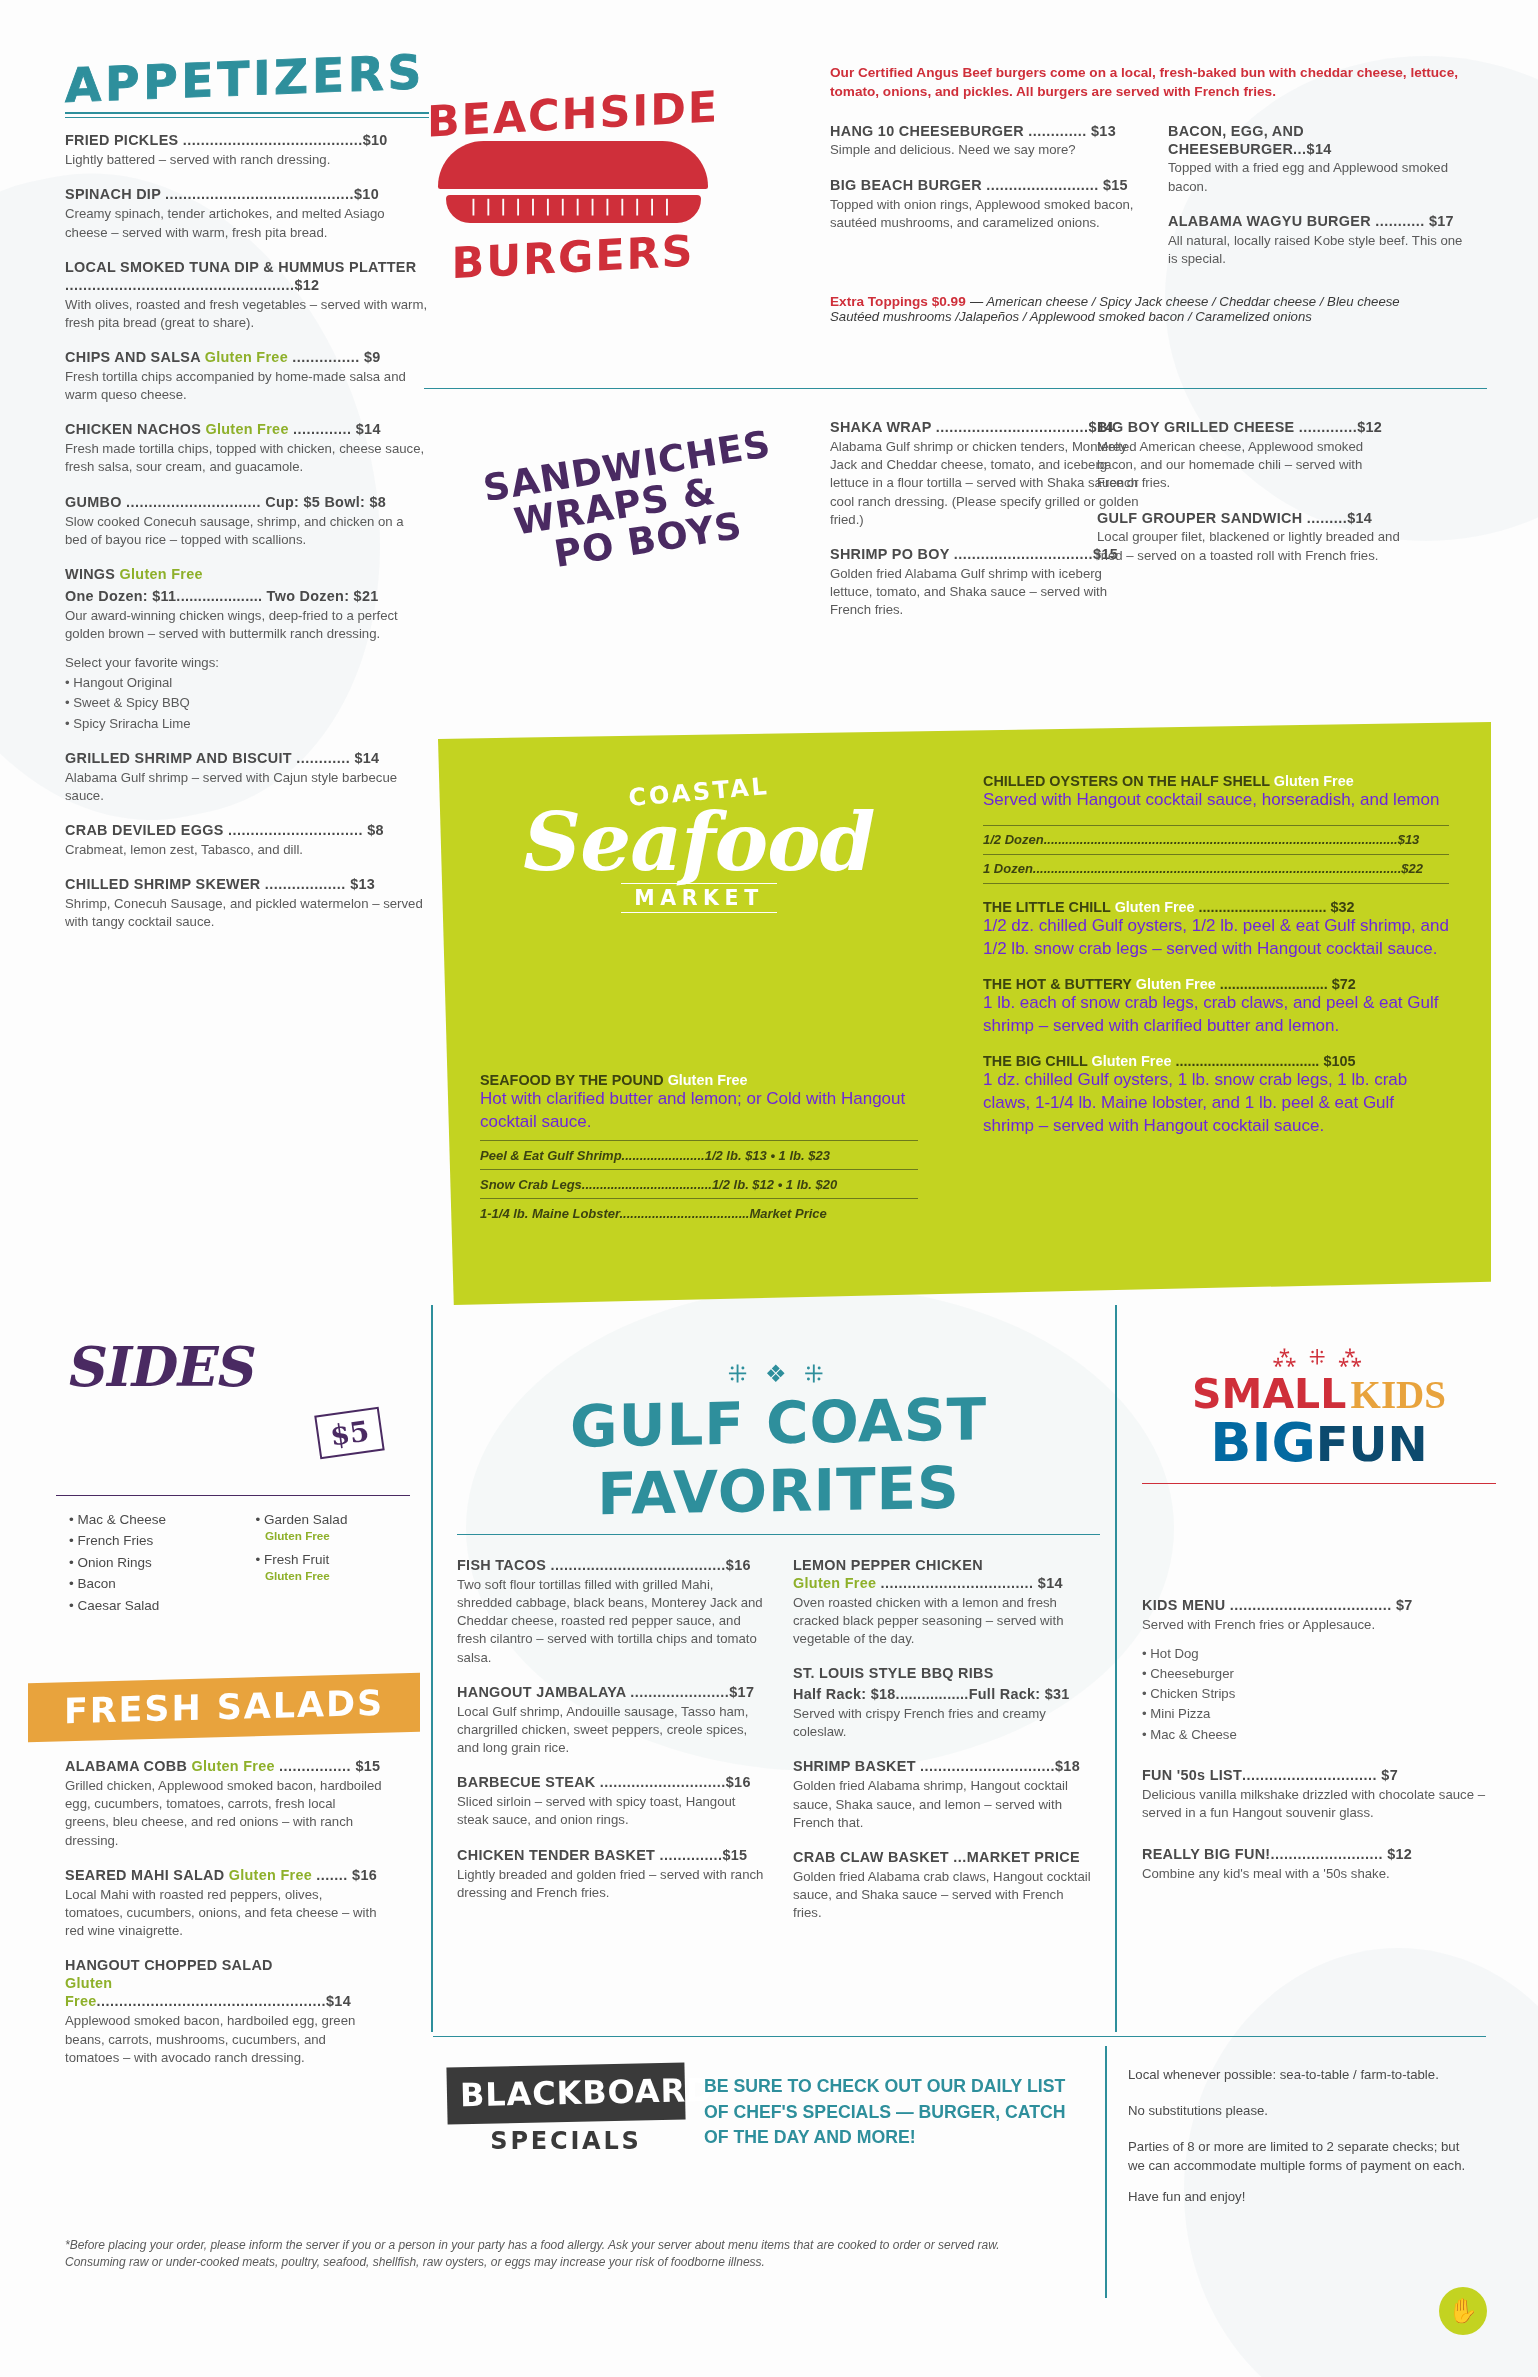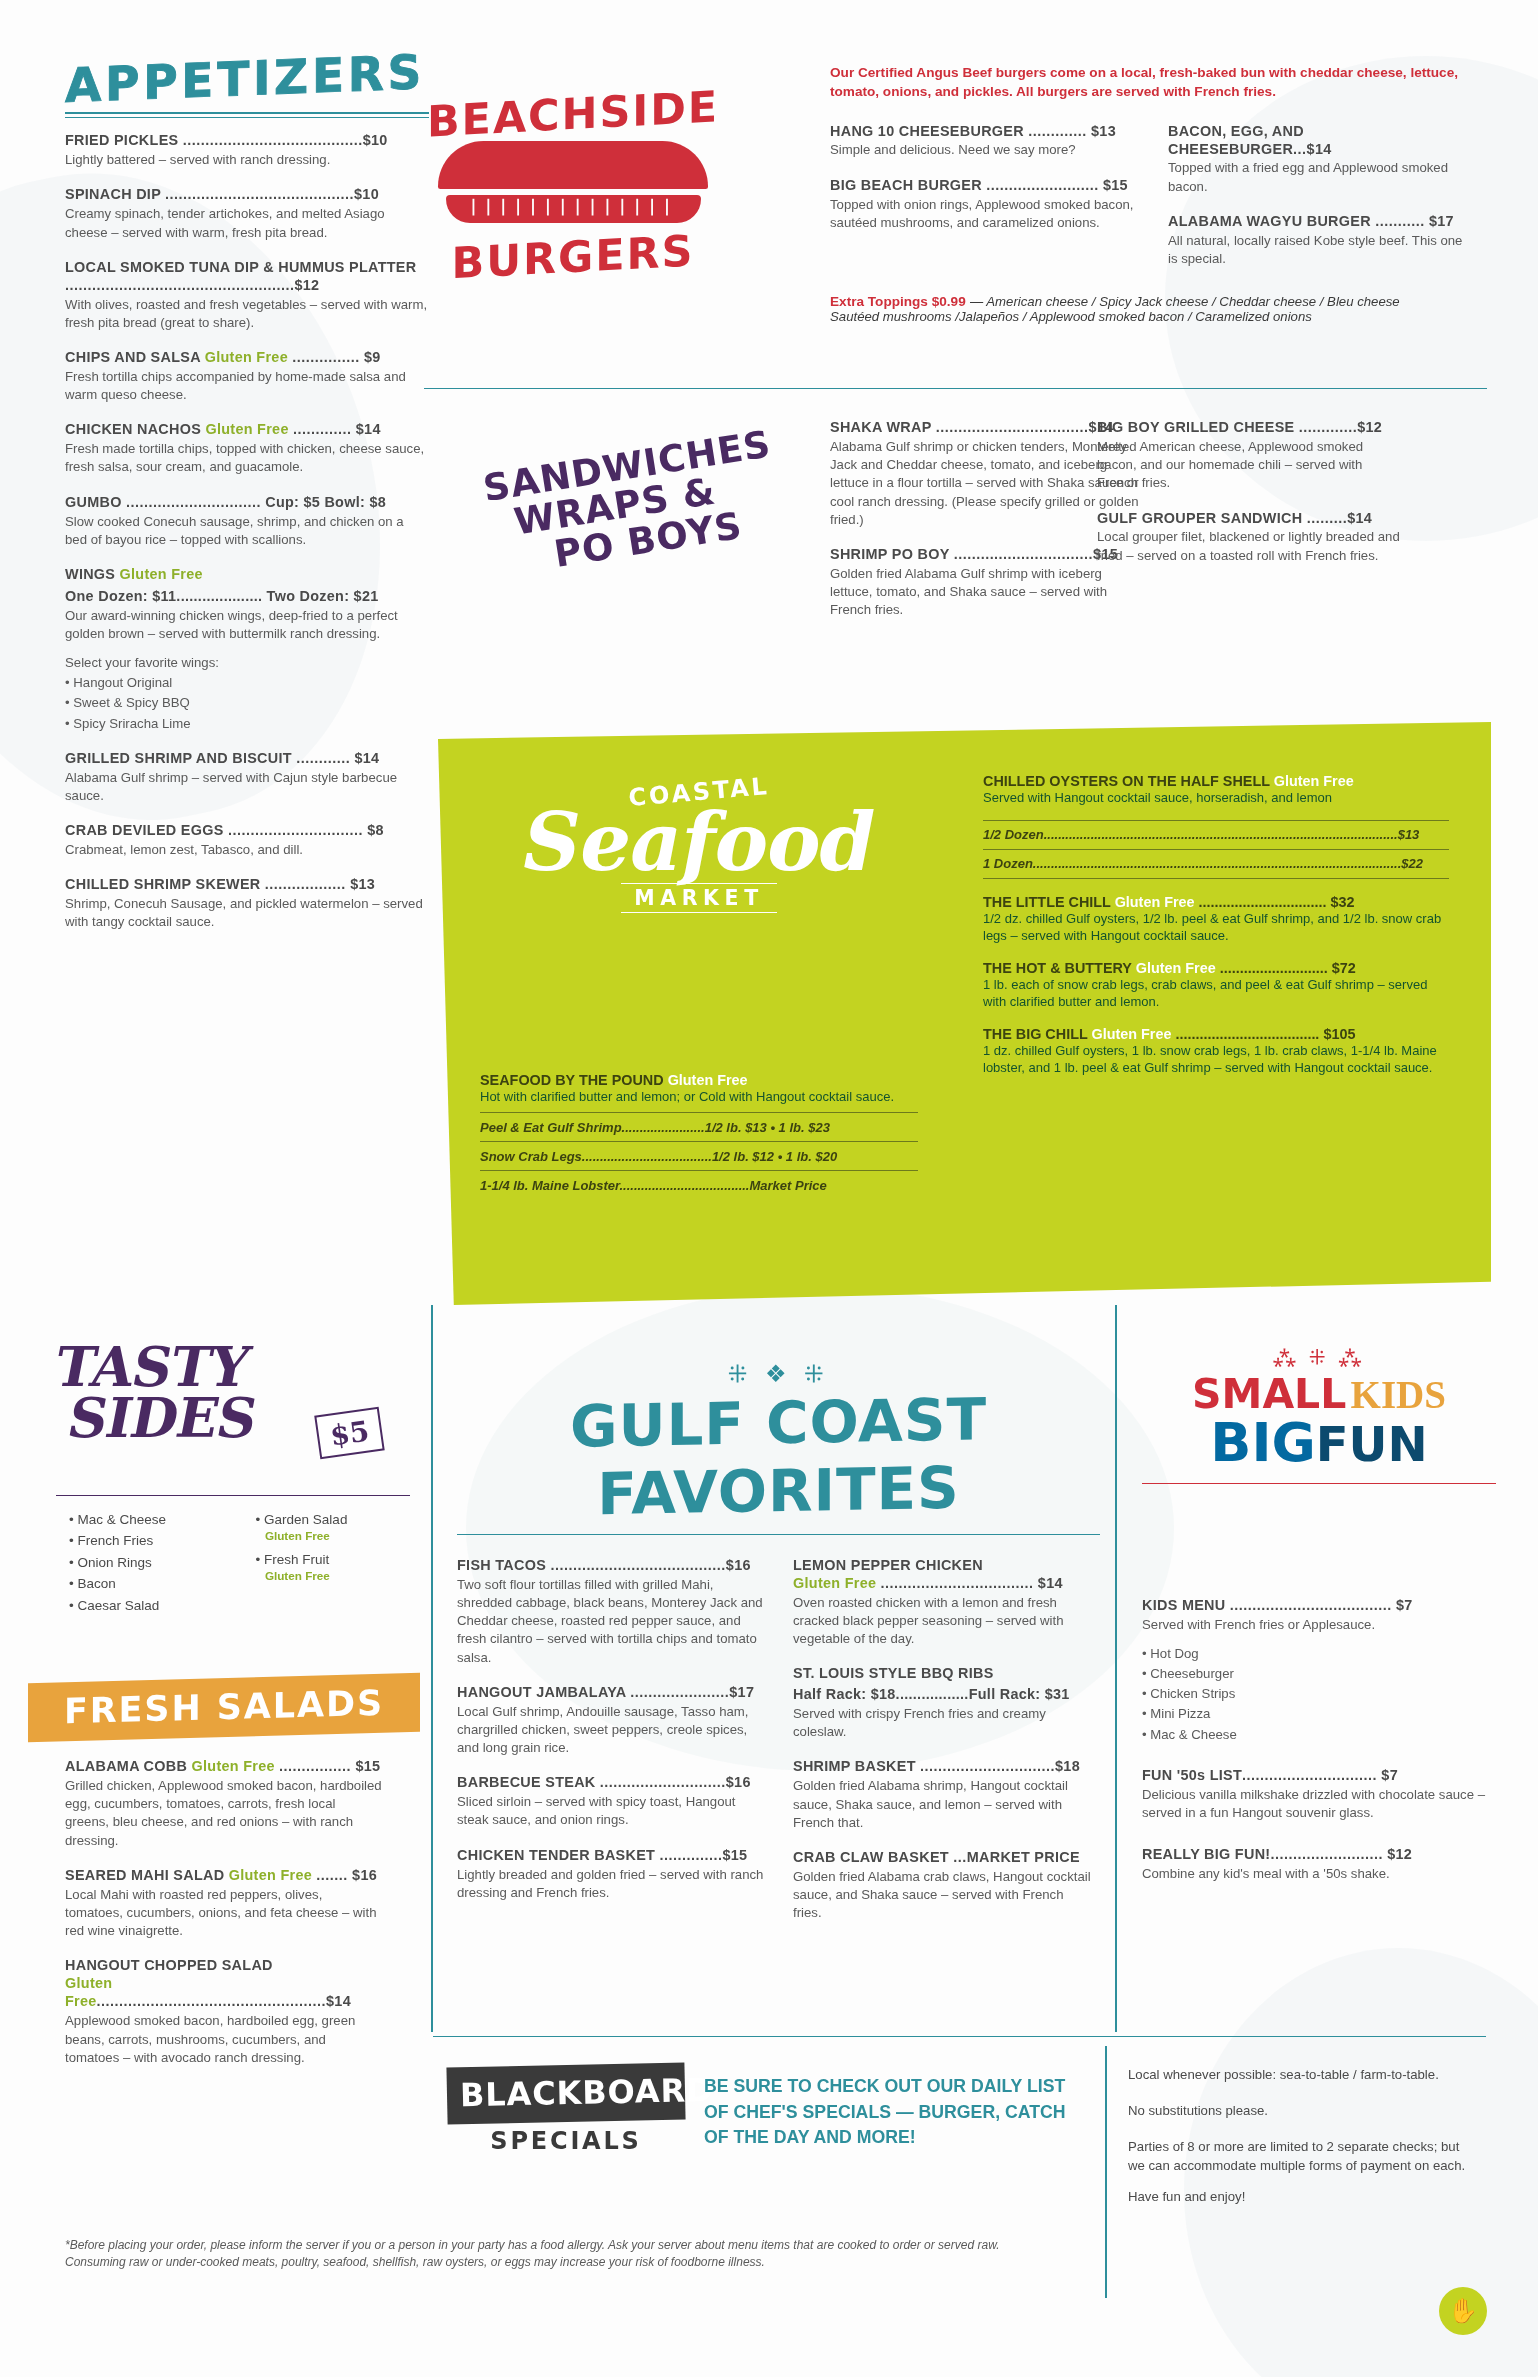--- a/index.html
+++ b/index.html
@@ -73,21 +73,21 @@
   .seafood-script {
     font-family:"DejaVu Serif", serif; font-style:italic; font-weight:bold;
     color:#ffffff; font-size:80px; letter-spacing:-0.9px; line-height:.92;
   }
   .coastal { font-family:"DejaVu Sans", sans-serif; font-weight:bold; color:#fff;
     font-size:24px; letter-spacing:2.8px; transform:rotate(-5deg); }
   .market { font-family:"DejaVu Sans", sans-serif; font-weight:bold; color:#fff;
     font-size:20.5px; letter-spacing:5.6px; border-top:1.9px solid #fff; border-bottom:1.9px solid #fff;
     display:inline-block; padding:1.9px 13px; }
   .sf-head { font-size:14.4px; font-weight:bold; color:#3c4310; }
-  .sf-desc { font-size:13px; color:#14532d; line-height:1.35; }
+  .sf-desc { font-size:17px; color:#6d28d9; line-height:1.35; }
   .sf-line { font-size:13px; color:#3c4310; font-weight:bold; font-style:italic; }
   .sf-hr { border:0; border-top:1.4px solid #6d7a1c; margin:6.5px 0; }
   .sf-gf { color:#ffffff; font-weight:bold; }
 
   
   .tasty {
     font-family:"DejaVu Serif", serif; font-style:italic; font-weight:bold;
     color:#4a2a62; font-size:54px; line-height:.95; letter-spacing:-0.9px;
   }
   .tag5 { display:inline-block; background:#fff; border:2.8px solid #4a2a62; color:#4a2a62;
@@ -332,21 +332,20 @@
       </div>
       <div style="margin-top:15px;">
         <div class="sf-head"><span>THE BIG CHILL</span> <span class="sf-gf">Gluten Free</span> <span>....................................</span> <span>$105</span></div>
         <div class="sf-desc">1 dz. chilled Gulf oysters, 1 lb. snow crab legs, 1 lb. crab claws, 1-1/4 lb. Maine lobster, and 1 lb. peel &amp; eat Gulf shrimp – served with Hangout cocktail sauce.</div>
       </div>
     </div>
   </div>
 
   <div class="col" style="left:56px; top:1342px; width:354px;">
     <div style="position:relative; height:149px;">
-      <div class="tasty">TASTY</div>
       <div class="tasty" style="margin-left:13px;">SIDES</div>
       <div style="position:absolute; right:28px; top:69px;"><span class="tag5">$5</span></div>
     </div>
     <hr class="hdivider" style="border-top-color:#4a2a62; margin-top:3.7px;">
     <div style="display:flex; gap:18.6px; margin-top:13px;">
       <ul class="plain" style="width:168px;">
         <li>Mac &amp; Cheese</li>
         <li>French Fries</li>
         <li>Onion Rings</li>
         <li>Bacon</li>

